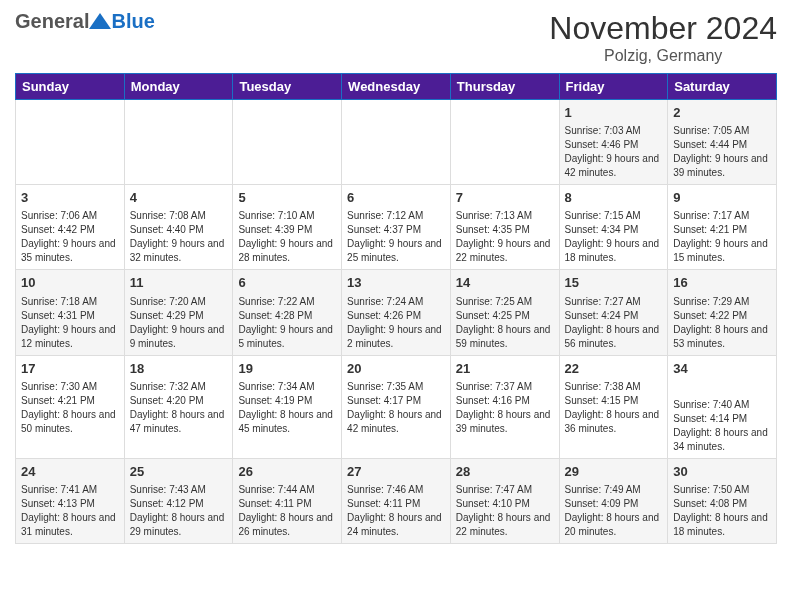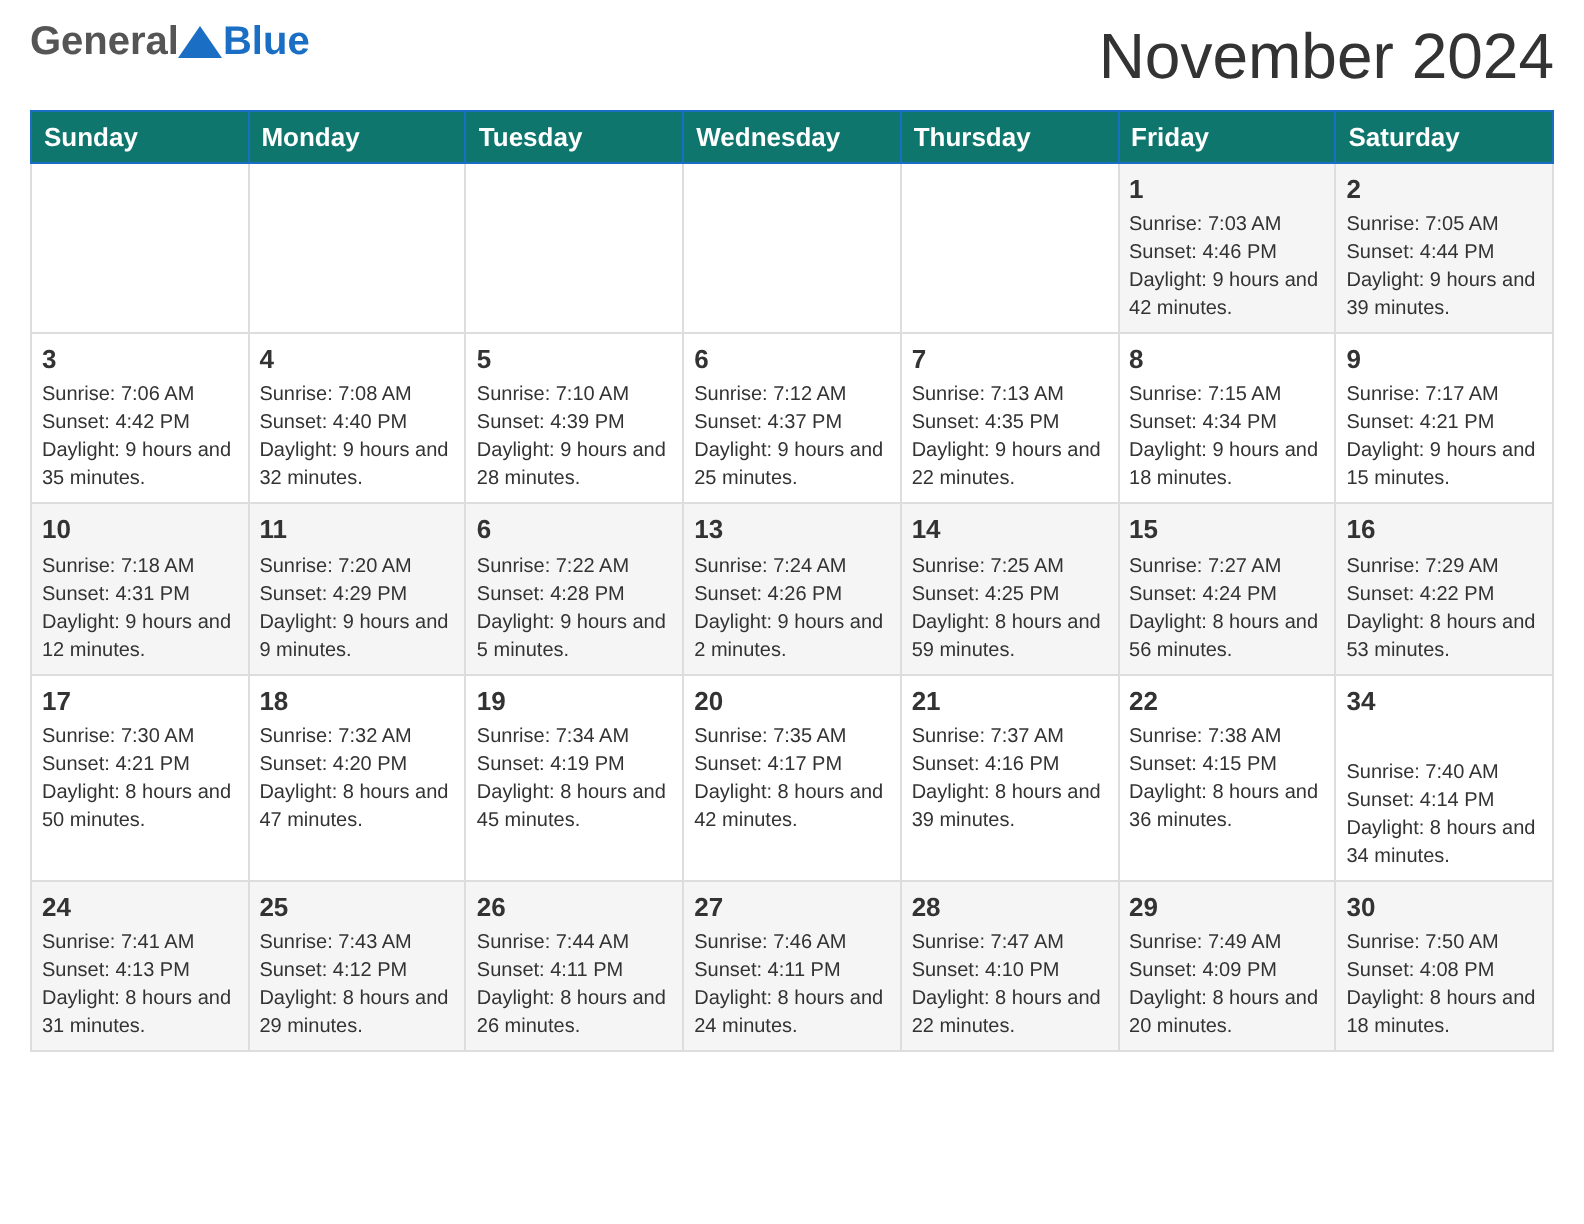--- a/index.html
+++ b/index.html
@@ -9,21 +9,21 @@
     
     .header { display: flex; justify-content: space-between; align-items: flex-start; margin-bottom: 8px; }
     
     .title-block { text-align: center; }
     .title-block h1 { font-size: 32px; font-weight: normal; color: #333; }
     .title-block h2 { font-size: 16px; font-weight: normal; color: #555; }
     
     table { width: 100%; border-collapse: collapse; table-layout: fixed; }
     
     thead th {
-      background-color: #0f766e;
+      background-color: #4c1d95;
       color: white;
       text-align: left;
       padding: 5px 6px;
       font-size: 13px;
       font-weight: bold;
       border: 1px solid #1a6fc4;
     }
     
     tbody td {
       vertical-align: top;
@@ -59,20 +59,21 @@
         <svg width="22" height="22" viewBox="0 0 22 22">
           <polygon points="11,2 22,18 0,18" fill="#1a6fc4"></polygon>
         </svg>
       </div>
       <div>
         <span class="logo-blue">Blue</span>
       </div>
     </div>
     <div class="title-block">
       <h1>November 2024</h1>
+      <h2>Polzig, Germany</h2>
     </div>
   </div>
 
   <table>
     <thead>
       <tr>
         <th>Sunday</th>
         <th>Monday</th>
         <th>Tuesday</th>
         <th>Wednesday</th>

